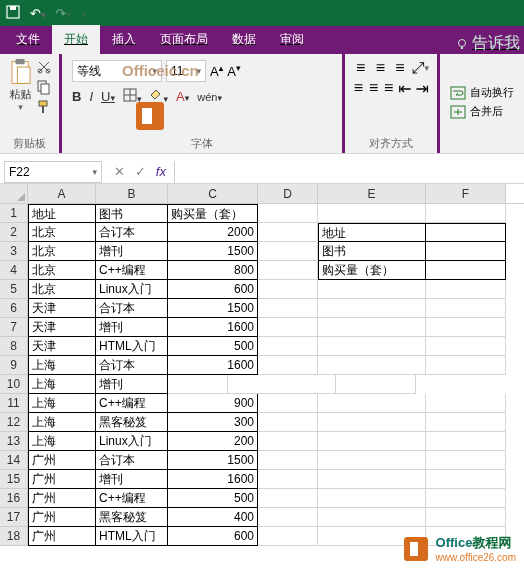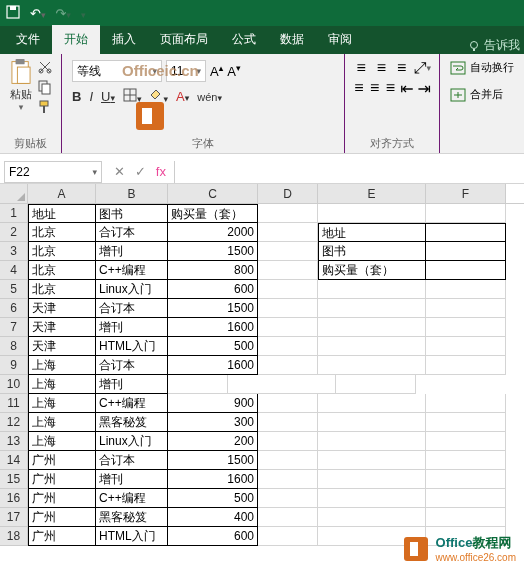--- a/index.html
+++ b/index.html
@@ -4,29 +4,29 @@
 <style>
 * { margin:0; padding:0; box-sizing:border-box; font-family:"Microsoft YaHei",Arial,sans-serif; }
 body { width:524px; height:571px; background:#fff; overflow:hidden; position:relative; }
 
 
 .titlebar { background:#0f6b3a; height:26px; display:flex; align-items:center; padding:0 6px; gap:10px; }
 .titlebar .tb-icon { color:#fff; font-size:13px; cursor:pointer; }
 .titlebar .tb-dim { opacity:.4; }
 
 
-.tabs { background:#14532d; height:28px; display:flex; align-items:flex-end; padding-left:4px; }
+.tabs { background:#701a75; height:28px; display:flex; align-items:flex-end; padding-left:4px;text-decoration:underline; }
 .tab { color:#fff; font-size:12px; padding:6px 12px; cursor:pointer; }
 .tab.active { background:#f1f1f1; color:#0f6b3a; }
-.tell { display:flex; align-items:center; color:#c4e5d2; font-size:12px; margin-left:auto; padding-right:4px; gap:4px;}
+.tell { display:flex; align-items:center; color:#c4e5d2; font-size:16px; margin-left:auto; padding-right:4px; gap:4px;}
 .bulb { width:12px; height:12px; }
 
 
 .ribbon { background:#f1f1f1; height:100px; border-bottom:1px solid #d4d4d4; display:flex; position:relative; }
-.group { border-right:1px solid #701a75; display:flex; flex-direction:column; justify-content:space-between; padding:4px 6px 2px; }
+.group { border-right:3px solid #701a75; display:flex; flex-direction:column; justify-content:space-between; padding:4px 6px 2px; }
 .group-label { text-align:center; font-size:11px; color:#666; padding-top:2px; }
 .clip { width:62px; }
 .clip .top { display:flex; align-items:flex-start; }
 .paste-big { width:30px; height:54px; display:flex; flex-direction:column; align-items:center; justify-content:flex-start; cursor:pointer; }
 .paste-big svg { width:28px; height:32px; }
 .paste-lbl { font-size:11px; color:#333; }
 .sm-col { display:flex; flex-direction:column; gap:2px; }
 .sm-ic { width:18px; height:18px; cursor:pointer; display:flex; align-items:center; justify-content:center; }
 
 .fontgrp { flex:1; position:relative; }
@@ -39,29 +39,29 @@
 .fontrow2 span { cursor:pointer; color:#333; }
 .bold { font-weight:bold; }
 .ital { font-style:italic; }
 .und { text-decoration:underline; }
 .watermark { position:absolute; left:60px; top:8px; font-size:15px; font-weight:bold; color:#b58a62; opacity:.8; pointer-events:none; }
 .wm-icon { position:absolute; left:70px; top:44px; pointer-events:none; }
 
 .aligngrp { width:95px; }
 .arow { display:flex; gap:4px; padding:2px; }
 .aic { width:18px; height:16px; cursor:pointer; display:flex; align-items:center; justify-content:center; }
-.autowrap { display:flex; flex-direction:column; gap:12px; padding:2px 4px; font-size:11px; }
+.autowrap { display:flex; flex-direction:column; gap:4px; padding:2px 4px; font-size:11px;margin-top:25px; }
 .aw-item { display:flex; align-items:center; gap:4px; cursor:pointer; }
 
 
 .fbar { height:24px; border-bottom:1px solid #d4d4d4; display:flex; align-items:center; margin-top:6px; }
 .namebox { width:98px; height:22px; border:1px solid #ccc; margin:0 4px; display:flex; align-items:center; justify-content:space-between; padding:0 4px; font-size:12px; background:#fff; }
 .fbar-btns { display:flex; gap:10px; padding:0 8px; color:#888; font-size:13px; }
 .fbar-btns span { cursor:pointer; }
-.fx { color:#ec4899; }
+.fx { font-style:italic; color:#4c1d95; }
 .formula-in { flex:1; height:22px; border-left:1px solid #ccc; padding:0 6px; font-size:12px; }
 
 
 .grid { position:relative; }
 .colhdrs { display:flex; height:20px; border-bottom:1px solid #ccc; }
 .corner { width:28px; height:20px; background:#e6e6e6; border-right:1px solid #ccc; border-bottom:1px solid #ccc; position:relative; }
 .corner:after { content:""; position:absolute; right:2px; bottom:2px; border-style:solid; border-width:0 0 8px 8px; border-color:transparent transparent #b0b0b0 transparent; }
 .ch { background:#e6e6e6; border-right:1px solid #ccc; text-align:center; font-size:12px; line-height:20px; color:#333; }
 .cA{width:68px}.cB{width:72px}.cC{width:90px}.cD{width:60px}.cE{width:108px}.cF{width:80px}
 .row { display:flex; height:19px; }
@@ -86,21 +86,20 @@
   <span class="tb-icon">↶<span class="dd">▾</span></span>
   <span class="tb-icon tb-dim">↷<span class="dd">▾</span></span>
   <span class="tb-icon tb-dim"><span class="dd">▾</span></span>
 </div>
 
 <div class="tabs">
   <div class="tab">文件</div>
   <div class="tab active">开始</div>
   <div class="tab">插入</div>
   <div class="tab">页面布局</div>
-  <div class="tab">公式</div>
   <div class="tab">数据</div>
   <div class="tab">审阅</div>
   <div class="tell">
     <svg class="bulb" viewBox="0 0 12 12">
         <circle cx="6" cy="5" r="3.5" fill="none" stroke="#c4e5d2"></circle>
         <rect x="5" y="9" width="2" height="2" fill="#c4e5d2"></rect>
       </svg>
     <span>告诉我</span>
   </div>
 </div>

